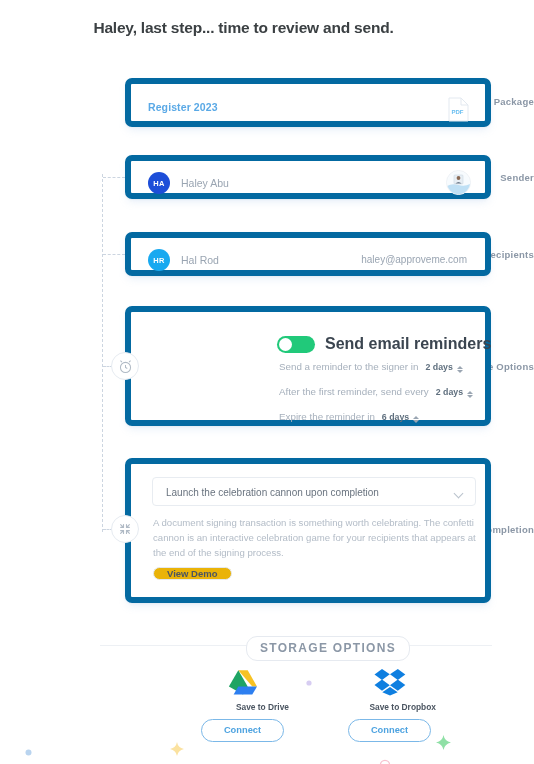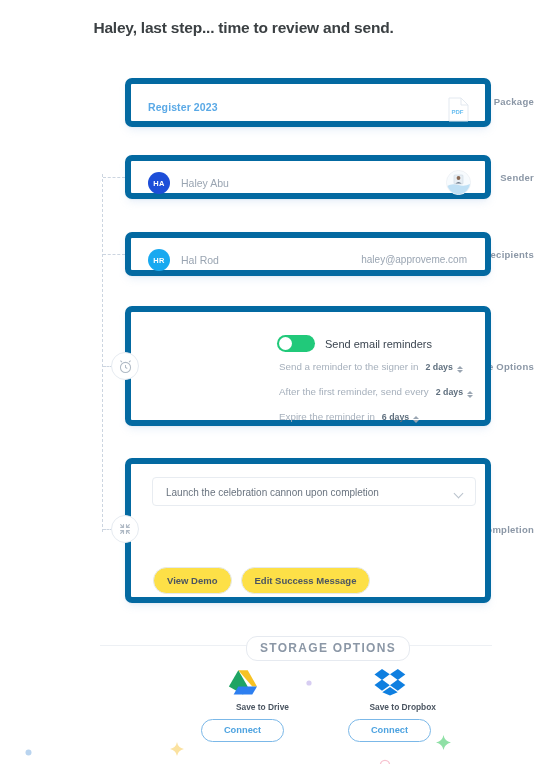--- a/index.html
+++ b/index.html
@@ -151,22 +151,22 @@
     position: absolute;
     left: 2px;
     top: 2px;
     width: 13px;
     height: 13px;
     border-radius: 50%;
     background: #ffffff;
   }
   .toggle-label {
     margin-left: 10px;
-    font-size: 11px;
-    font-weight: normal;
+    font-size: 16px;
+    font-weight: bold;
     color: #3b4550;
     white-space: nowrap;
   }
 
   .opt-line {
     position: absolute;
     left: 148px;
     display: flex;
     align-items: baseline;
     white-space: nowrap;
@@ -237,22 +237,22 @@
   .pill-row {
     position: absolute;
     left: 22px;
     top: 103px;
     display: flex;
     gap: 9px;
   }
   .pill {
     border: 1px solid #e4e9ef;
     border-radius: 14px;
-    background: #fde047;
-    padding: 7px 13px;
+    background: #eab308;
+    padding: 0 13px;
     font-size: 9.5px;
     font-weight: bold;
     color: #4b5561;
     font-family: "Liberation Sans", sans-serif;
     cursor: pointer;
     white-space: nowrap;
   }
 
   
   .node {
@@ -422,23 +422,23 @@
     <path d="M8 6.4 v2.6 l1.9 1.1"></path>
     <path d="M4.2 3.3 L2.6 1.8 M11.8 3.3 L13.4 1.8"></path>
   </svg>
 </div>
 
 <div class="card" id="card-completion">
   <div class="select-box">
     <div class="select-text">Launch the celebration cannon upon completion</div>
     <div class="chev"></div>
   </div>
+  <div class="comp-desc">A document signing transaction is something worth celebrating. The confetti cannon is an interactive celebration game for your recipients that appears at the end of the signing process.</div>
   <div class="pill-row">
     <button class="pill">View Demo</button>
-    <button class="pill">Edit Success Message</button>
   </div>
 </div>
 
 <div class="node" style="top:515px;">
   <svg width="14" height="14" viewBox="0 0 16 16" fill="none" stroke="#b0bac5" stroke-width="1.3" stroke-linecap="round">
     <path d="M6.3 6.3 L3 3 M3 6.1 h3.3 v-3.3"></path>
     <path d="M9.7 6.3 L13 3 M13 6.1 h-3.3 v-3.3"></path>
     <path d="M6.3 9.7 L3 13 M3 9.9 h3.3 v3.3"></path>
     <path d="M9.7 9.7 L13 13 M13 9.9 h-3.3 v3.3"></path>
   </svg>

